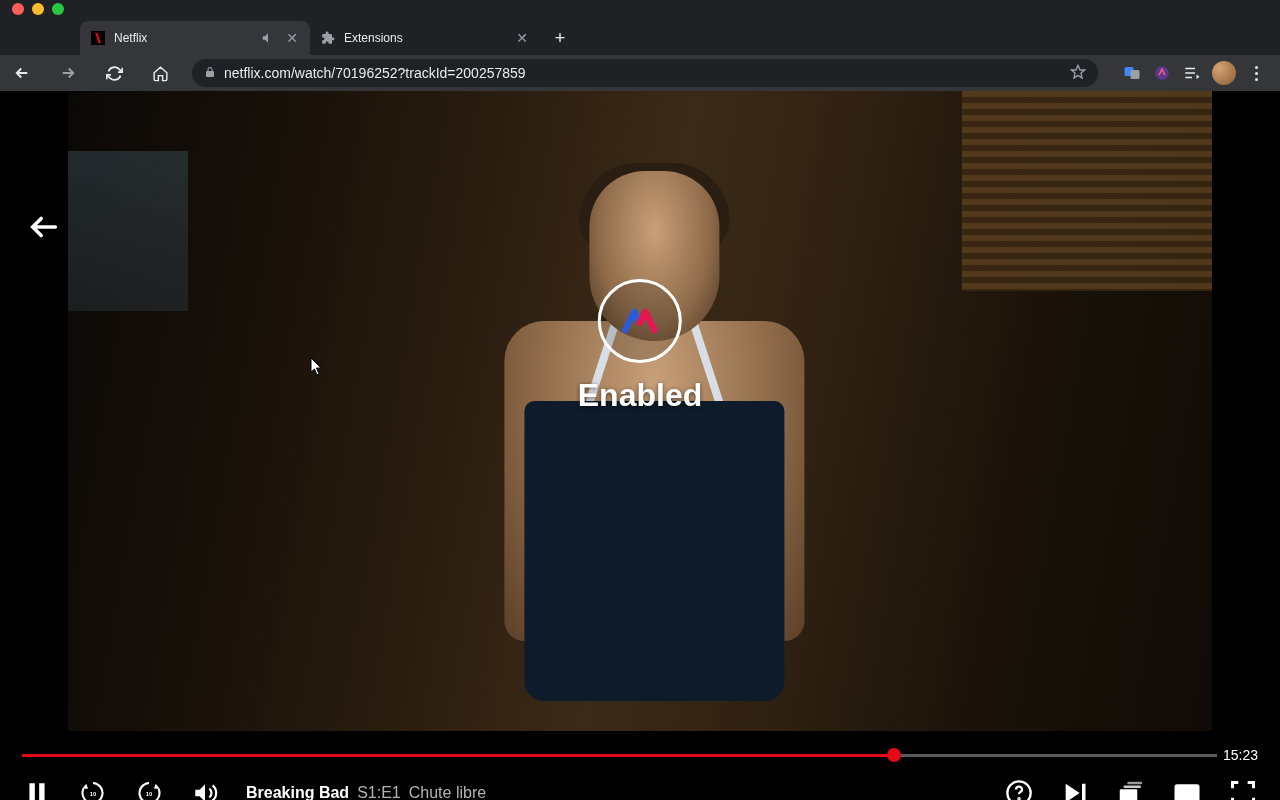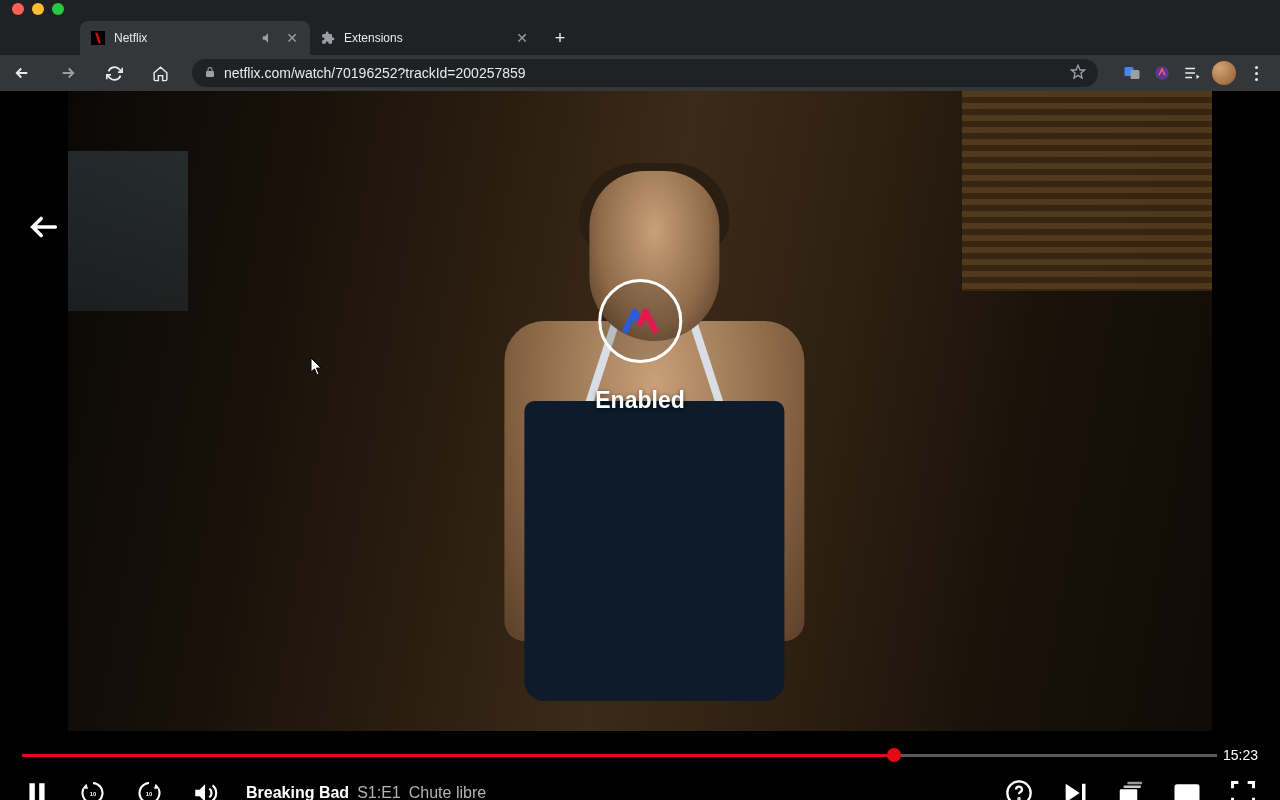--- a/index.html
+++ b/index.html
@@ -134,21 +134,21 @@
 .overlay {
   position:absolute; left:50%; top:188px; transform:translateX(-50%);
   display:flex; flex-direction:column; align-items:center; color:#fff;
   text-shadow: 0 1px 4px rgba(0,0,0,0.6);
 }
 .overlay-logo {
   width:84px; height:84px; border:3px solid #fff; border-radius:50%;
   display:flex; align-items:center; justify-content:center;
   background: rgba(0,0,0,0.15);
 }
-.overlay-title { font-size:23px; font-weight:600; margin-top:24px; }
+.overlay-title { font-size:32px; font-weight:600; margin-top:14px; }
 .overlay-sub { font-size:15px; margin-top:12px; }
 
 
 .cursor {
   position:absolute; left:310px; top:266px; width:14px; height:20px;
   pointer-events:none;
 }
 
 
 .progress-row {

